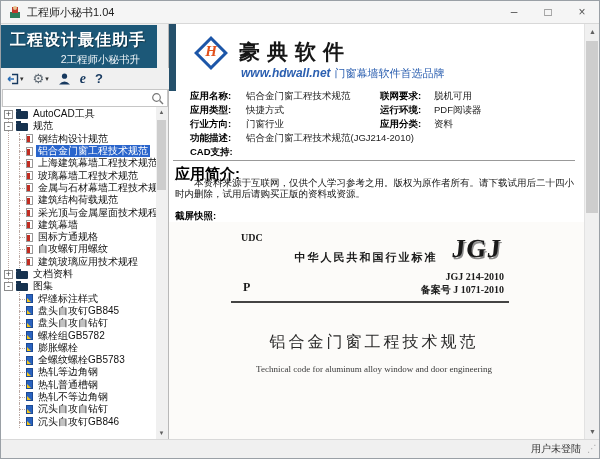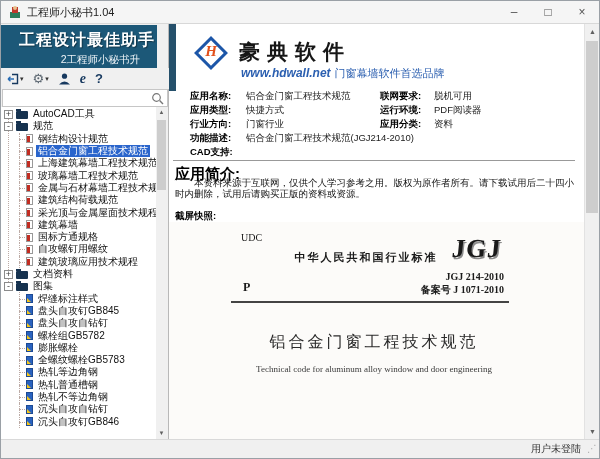--- a/index.html
+++ b/index.html
@@ -12,21 +12,21 @@
             border-bottom:1px solid #d8d8d8;display:flex;align-items:center;}
   .app-icon{width:14px;height:14px;margin:0 5px 0 7px;display:inline-block;}
   .win-title{font-size:11px;color:#222;}
   .win-controls{margin-left:auto;display:flex;height:100%;}
   .win-controls span{width:34px;text-align:center;line-height:22px;font-size:12px;color:#555;}
 
   
   .left-panel{position:absolute;left:0;top:23px;width:168px;bottom:19px;background:#f0f0f0;
               border-right:1px solid #b8b8b8;}
   .banner{position:absolute;left:0;top:1px;width:156px;height:43px;background:#1c5878;overflow:hidden;}
-  .banner-title{color:#fff;font-weight:bold;font-size:16px;letter-spacing:1px;padding:5px 0 0 18px;
+  .banner-title{color:#fff;font-weight:bold;font-size:16px;letter-spacing:1px;padding:5px 0 0 9px;
                 text-shadow:1px 1px 1px rgba(0,0,0,.4);white-space:nowrap;}
   .banner-marquee{color:#eef4f8;font-size:10.5px;text-align:right;padding-right:17px;margin-top:2px;white-space:nowrap;}
   .toolbar{position:absolute;left:0;top:44px;width:168px;height:21px;display:flex;align-items:center;
            padding-left:5px;gap:9px;background:#f0f0f0;}
   .tbtn{display:inline-flex;align-items:center;gap:1px;color:#17395f;}
   .caret{font-size:7px;color:#333;}
   .gear{font-size:13px;color:#5b6670;line-height:13px;}
   .e-glyph{font-family:"Liberation Serif",serif;font-style:italic;font-weight:bold;font-size:14px;color:#17395f;line-height:13px;}
   .help-glyph{font-weight:bold;font-size:13px;color:#17395f;line-height:13px;}
   .searchbar{position:absolute;left:1px;top:65px;width:166px;height:18px;background:#fff;
@@ -77,21 +77,21 @@
   .irow .v1{position:absolute;left:62px;color:#222;white-space:nowrap;}
   .irow b.l2{left:196px;}
   .irow .v2{position:absolute;left:250px;color:#222;white-space:nowrap;}
   .divider{position:absolute;left:4px;top:136px;width:402px;border-top:1px solid #999;}
   .intro-h{position:absolute;left:6px;top:141px;font-size:15px;font-weight:bold;}
   .intro-p{position:absolute;left:6px;top:153px;width:402px;font-size:9.5px;line-height:11px;
            text-indent:2em;color:#111;}
   .snap-h{position:absolute;left:6px;top:186px;font-size:9.5px;font-weight:bold;}
   .docprev{position:absolute;left:0;top:198px;right:0;bottom:0;background:#fcfbf9;
            font-family:"Liberation Serif","DejaVu Serif",serif;color:#1a1a1a;}
-  .d-udc{position:absolute;left:72px;top:10px;font-weight:normal;font-size:10px;text-align:right;}
+  .d-udc{position:absolute;left:72px;top:10px;font-weight:bold;font-size:10px;text-align:right;}
   .d-std{position:absolute;left:97px;top:28px;width:200px;text-align:center;font-weight:bold;
          font-size:11px;letter-spacing:2px;white-space:nowrap;}
   .d-logo{position:absolute;left:283px;top:12px;font-size:26px;font-weight:bold;
           transform:skewX(-6deg);text-shadow:1.5px 1.5px 0 #8c8c8c;letter-spacing:1px;}
   .d-codes{position:absolute;right:80px;top:48px;text-align:right;font-weight:bold;font-size:10px;line-height:13px;}
   .d-p{position:absolute;left:74px;top:58px;font-weight:bold;font-size:12px;}
   .d-rule{position:absolute;left:62px;top:79px;width:278px;border-top:2px solid #444;}
   .d-title{position:absolute;left:60px;top:110px;width:290px;text-align:center;font-size:16px;
            letter-spacing:3px;color:#2b2b2b;white-space:nowrap;}
   .d-sub{position:absolute;left:28px;top:142px;width:354px;text-align:center;font-size:9px;color:#3a3a3a;white-space:nowrap;}

